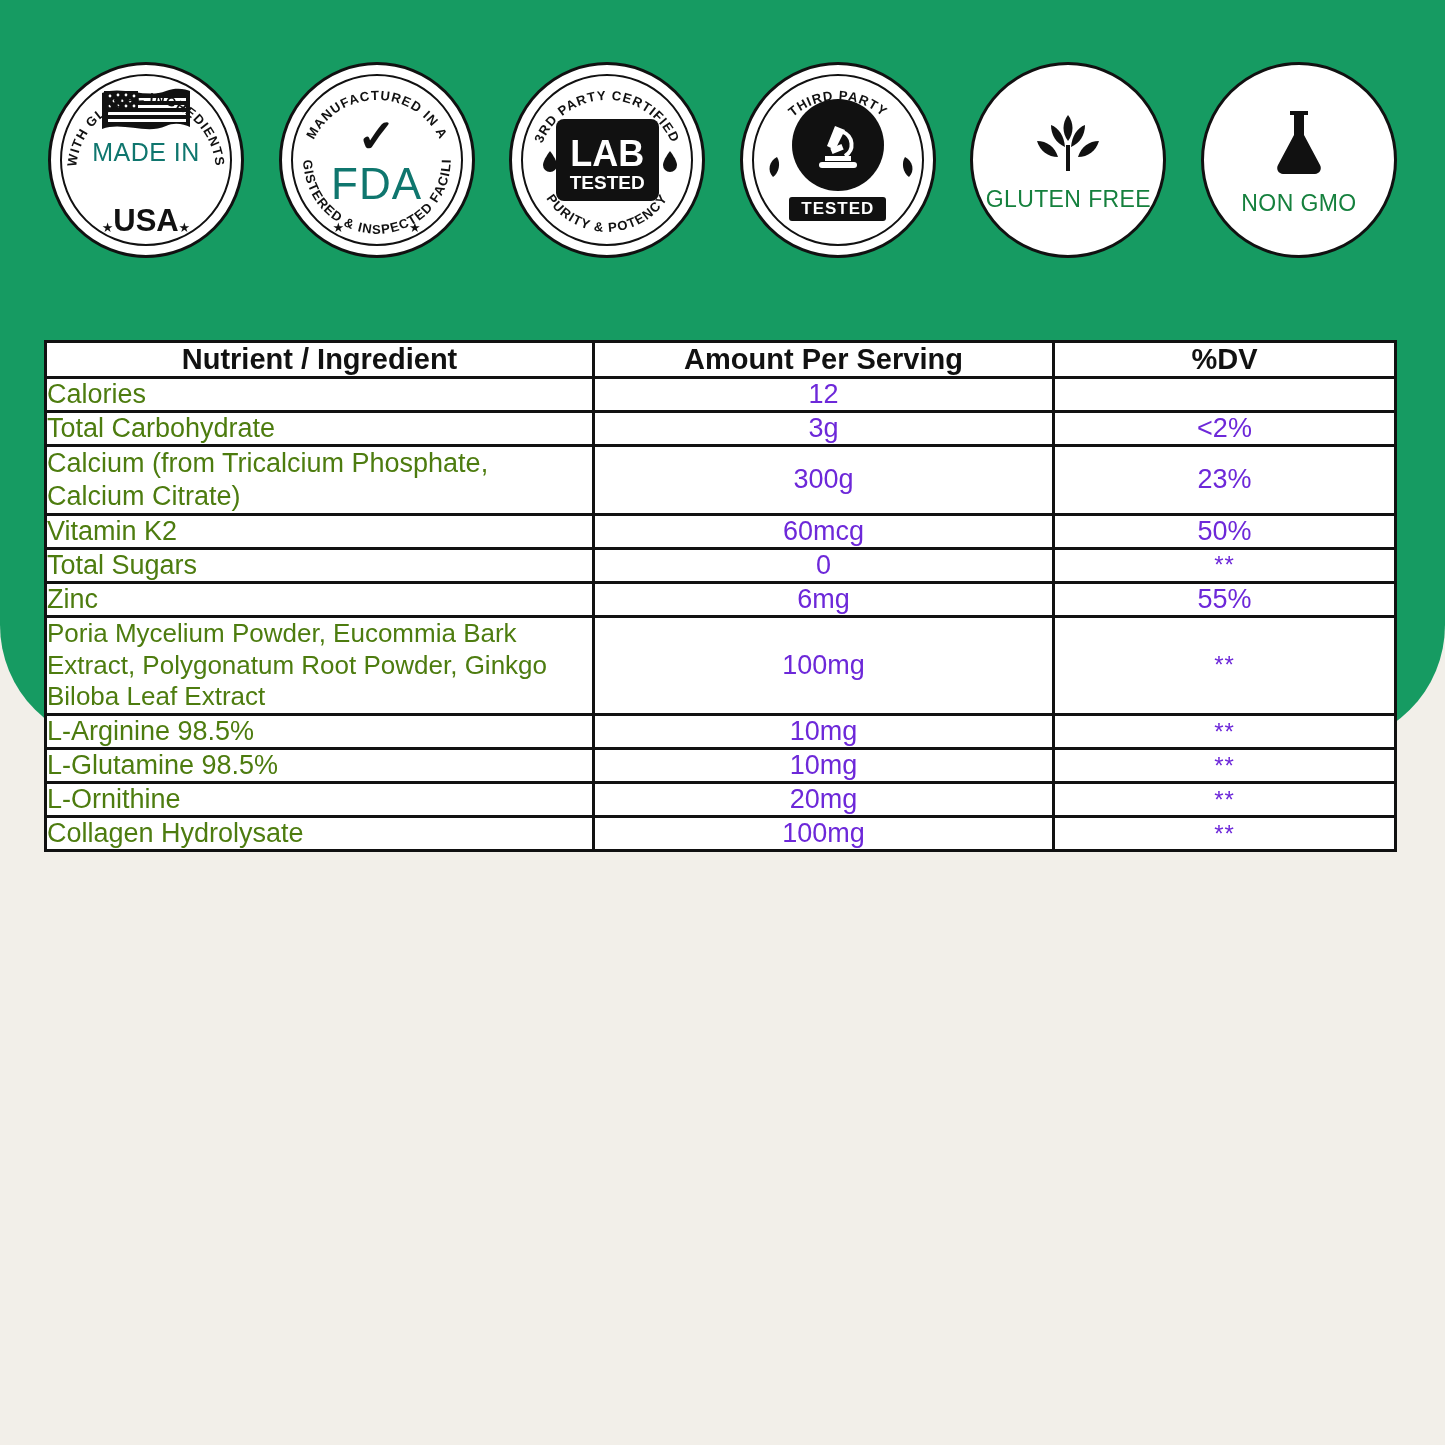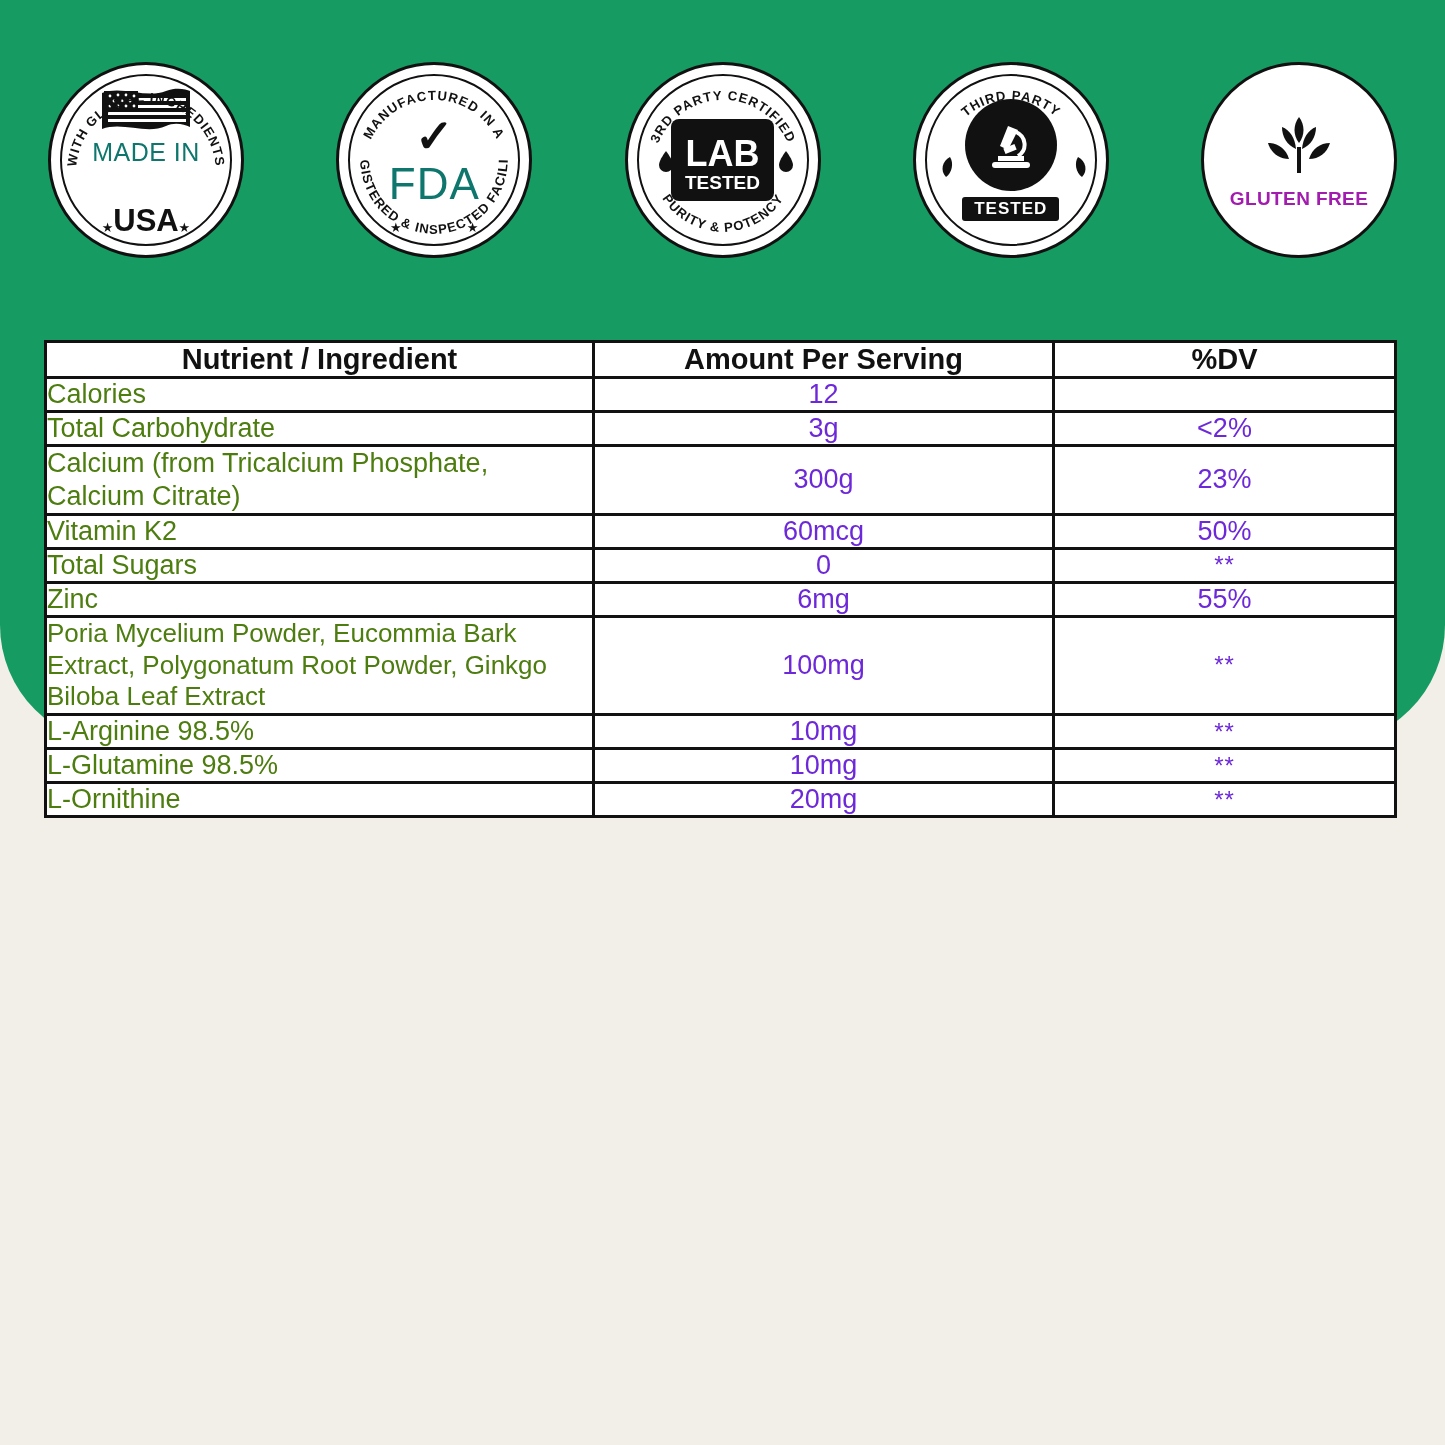--- a/index.html
+++ b/index.html
@@ -161,21 +161,21 @@
     color: #fff;
     font-size: 17px;
     font-weight: bold;
     padding: 3px 12px;
     border-radius: 3px;
     margin-top: 6px;
     letter-spacing: 1px;
   }
   
   .leaf-icon { margin-bottom: 8px; }
-  .plain-label { font-size: 19px; font-weight: bold; color: #a21caf; letter-spacing: 0.4px;}
+  .plain-label { font-size: 23px; font-weight: normal; color: #15803d; letter-spacing: 0.4px;}
 
   
   #nutrition-table {
     position: absolute;
     left: 44px;
     top: 340px;
     width: 1350px;
     border-collapse: collapse;
     background: #ffffff;
     table-layout: fixed;
@@ -336,20 +336,30 @@
             <path d="M54,16 C54,26 49,34 40,38 C41,27 46,19 54,16 Z" fill="#111"></path>
             <path d="M6,32 C9,42 17,48 27,48 C24,38 16,32 6,32 Z" fill="#111"></path>
             <path d="M68,32 C65,42 57,48 47,48 C50,38 58,32 68,32 Z" fill="#111"></path>
             <rect x="35" y="36" width="4" height="26" fill="#111"></rect>
           </svg>
         </div>
         <div class="plain-label">GLUTEN FREE</div>
       </div>
     </div>
 
+    <div class="badge">
+      <div class="badge-content">
+        <div class="leaf-icon">
+          <svg width="62" height="74" viewBox="0 0 62 74">
+            <path d="M22,6 h18 v4 h-4 v20 l16,30 a6,6 0 0 1 -5,9 h-32 a6,6 0 0 1 -5,-9 l16,-30 v-20 h-4 Z" fill="#111"></path>
+          </svg>
+        </div>
+        <div class="plain-label">NON GMO</div>
+      </div>
+    </div>
 
   </div>
 
   <table id="nutrition-table">
     <colgroup>
       <col style="width:548px">
       <col style="width:460px">
       <col style="width:342px">
     </colgroup>
     <thead>
@@ -403,16 +413,21 @@
       <tr>
         <td class="c-name">L-Glutamine 98.5%</td>
         <td class="c-amount">10mg</td>
         <td class="c-dv dagger">**</td>
       </tr>
       <tr>
         <td class="c-name">L-Ornithine</td>
         <td class="c-amount">20mg</td>
         <td class="c-dv dagger">**</td>
       </tr>
+      <tr>
+        <td class="c-name">Collagen Hydrolysate</td>
+        <td class="c-amount">100mg</td>
+        <td class="c-dv dagger">**</td>
+      </tr>
     </tbody>
   </table>
 
 </div>
 
 </body></html>

